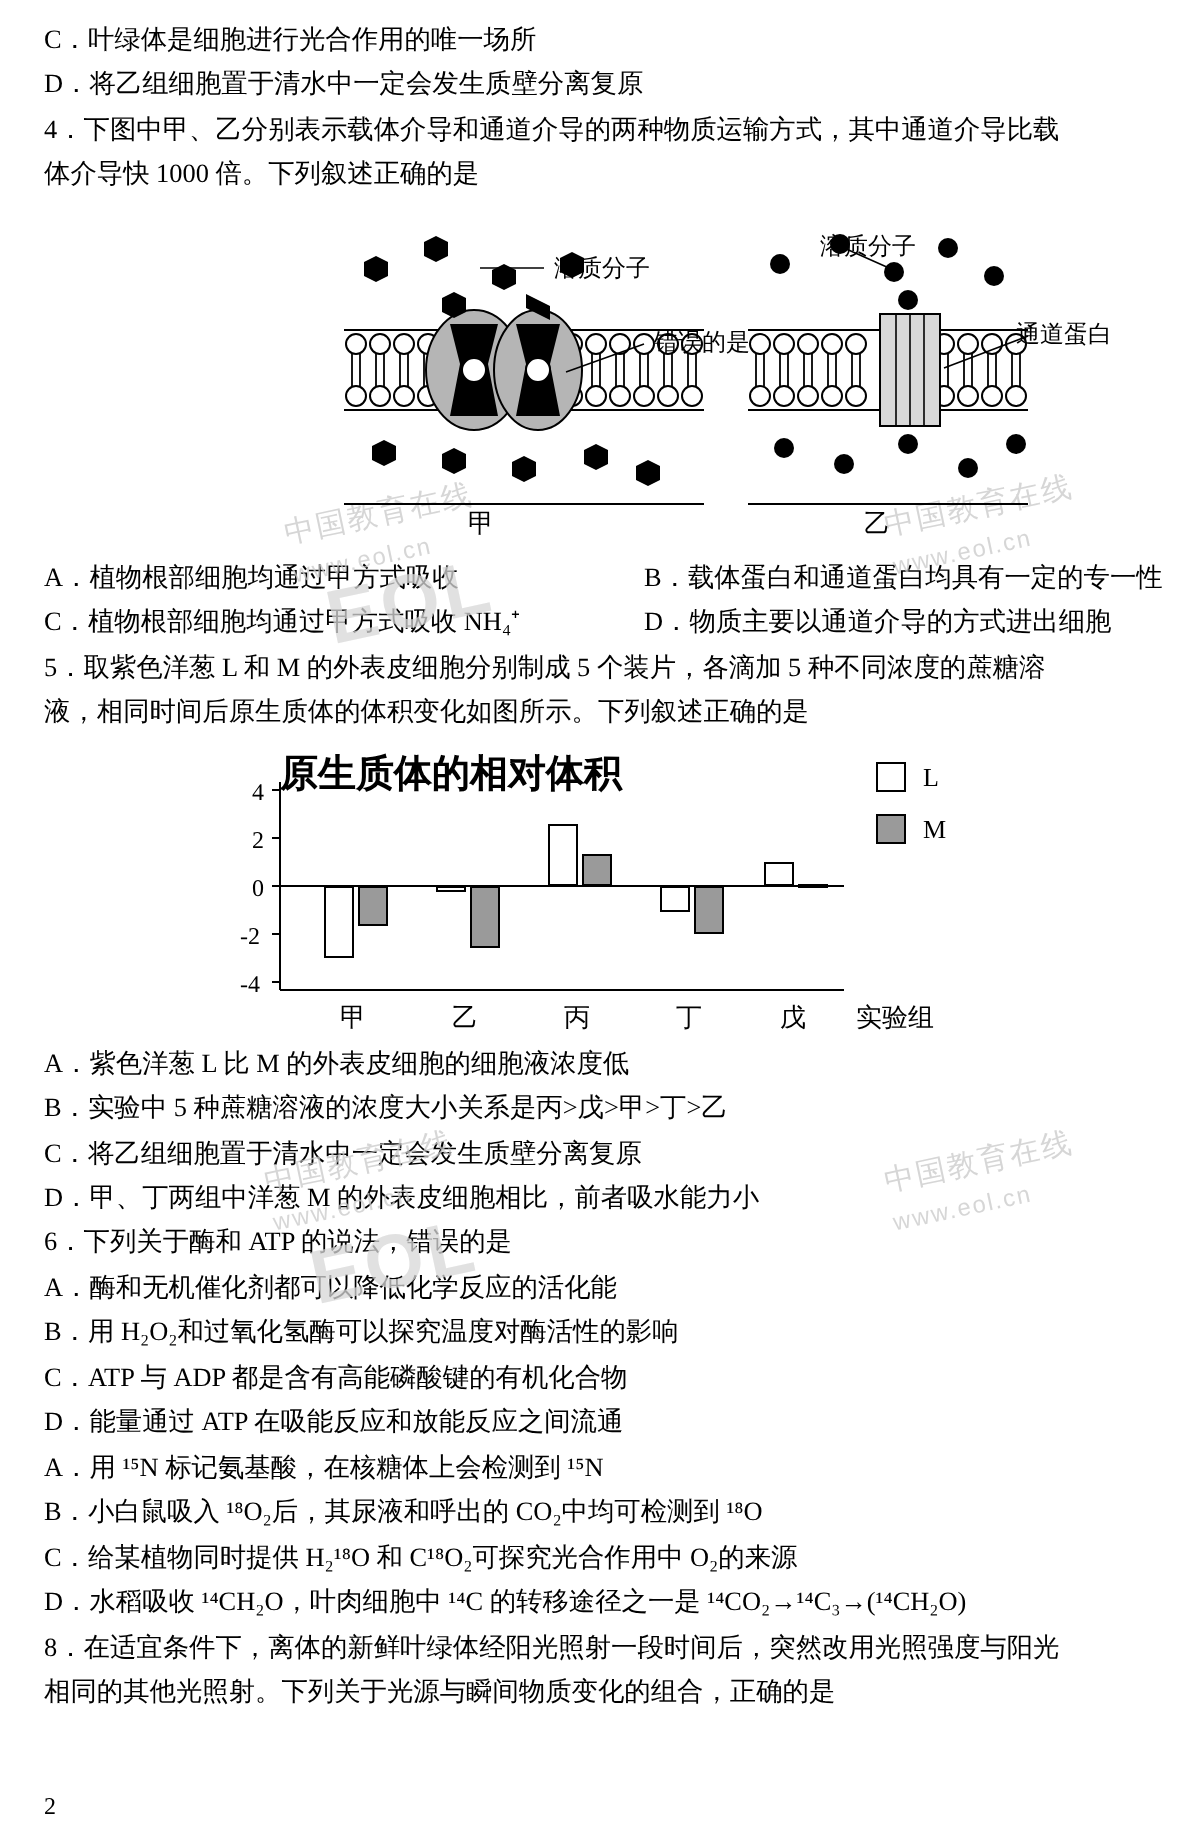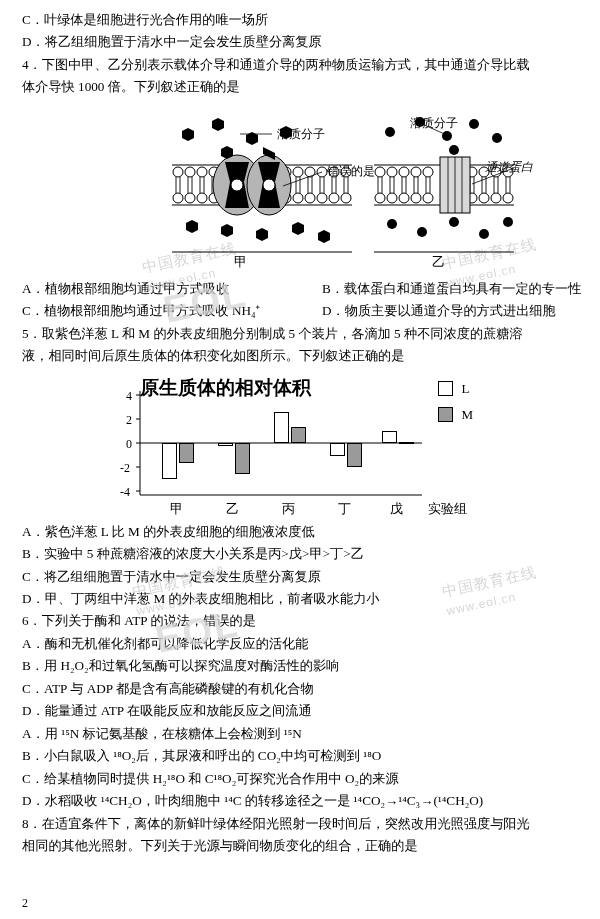--- a/index.html
+++ b/index.html
@@ -225,21 +225,21 @@
 
       <line x1="218" y1="32" x2="250" y2="32" stroke="#000" stroke-width="0.8"></line>
       <line x1="261" y1="84" x2="300" y2="70" stroke="#000" stroke-width="0.8"></line>
       <line x1="427" y1="34" x2="400" y2="22" stroke="#000" stroke-width="0.8"></line>
       <line x1="450" y1="82" x2="492" y2="66" stroke="#000" stroke-width="0.8"></line>
     </svg>
 
     <div class="figlabel" style="left:255px;top:23px;">溶质分子</div>
     <div class="figlabel" style="left:305px;top:60px;">错误的是</div>
     <div class="figlabel" style="left:388px;top:12px;">溶质分子</div>
-    <div class="figlabel" style="left:463px;top:56px;font-style:italic;">通道蛋白</div>
+    <div class="figlabel" style="left:486px;top:56px;">通道蛋白</div>
     <div class="figcap" style="left:212px;top:150px;">甲</div>
     <div class="figcap" style="left:410px;top:150px;">乙</div>
   </div>
 
   <div class="line">
     <span style="display:inline-block;width:300px;">A．植物根部细胞均通过甲方式吸收</span><span>B．载体蛋白和通道蛋白均具有一定的专一性</span>
   </div>
   <div class="line">
     <span style="display:inline-block;width:300px;">C．植物根部细胞均通过甲方式吸收 NH₄⁺</span><span>D．物质主要以通道介导的方式进出细胞</span>
   </div>

